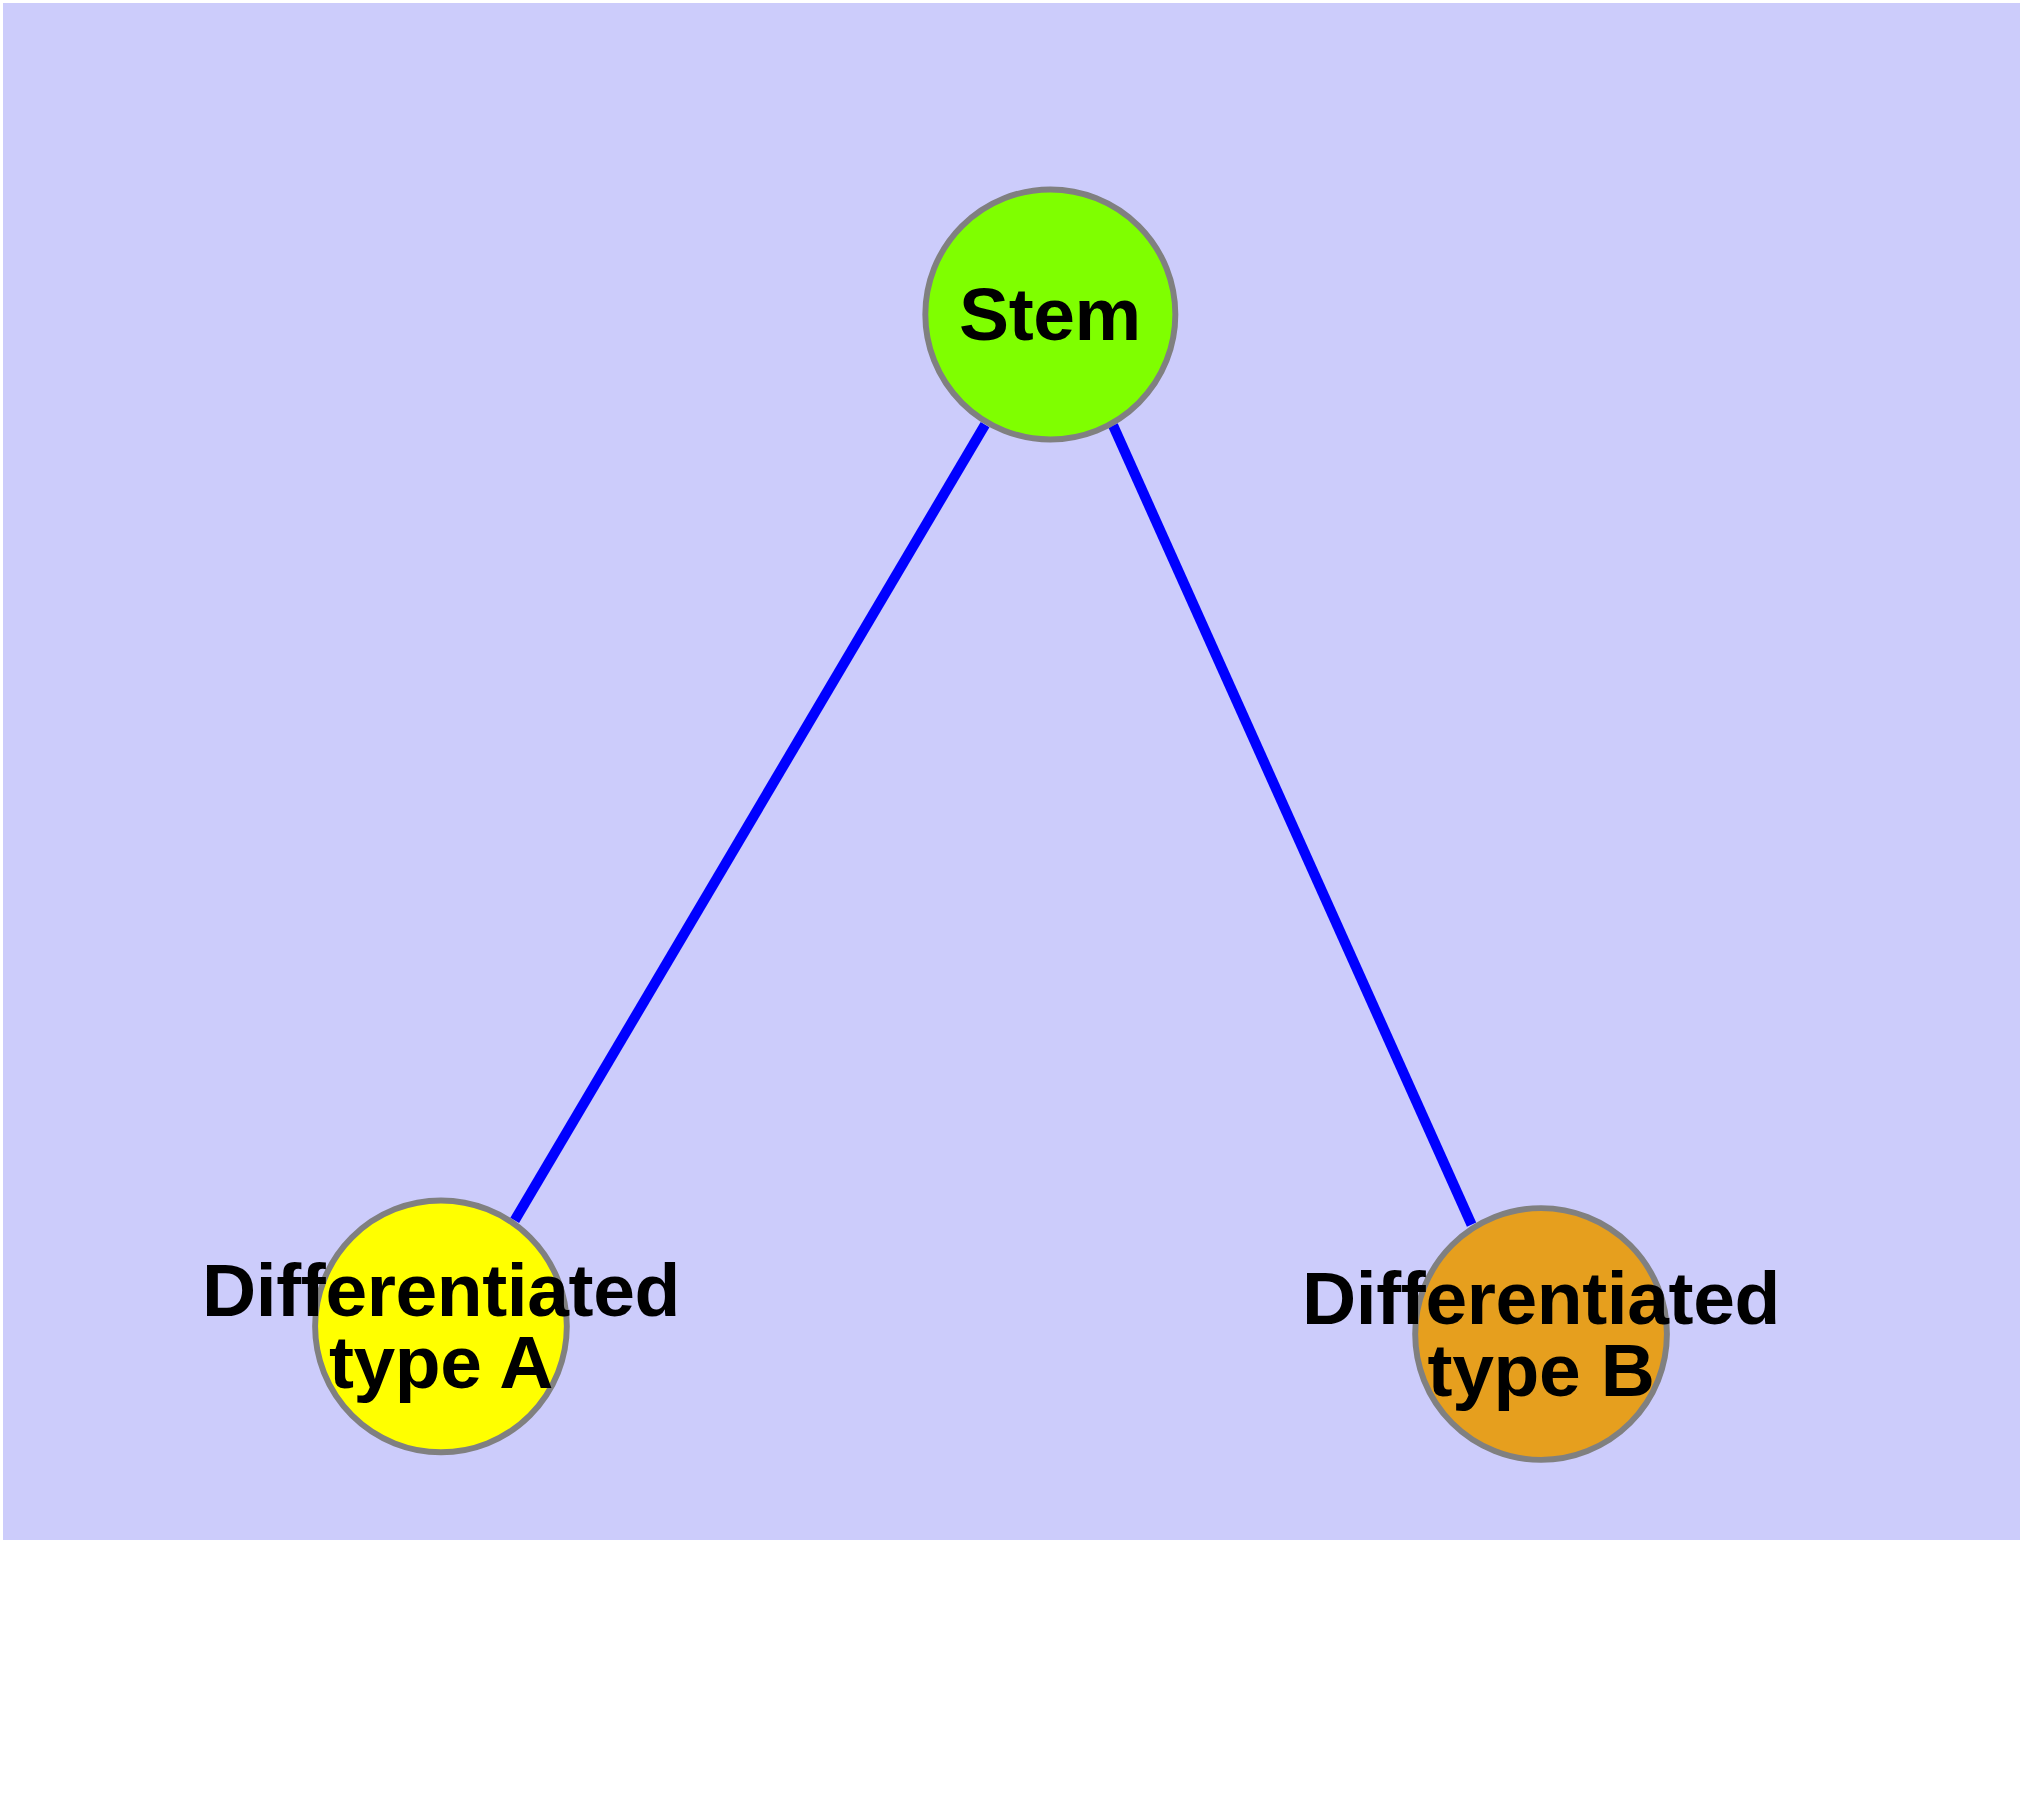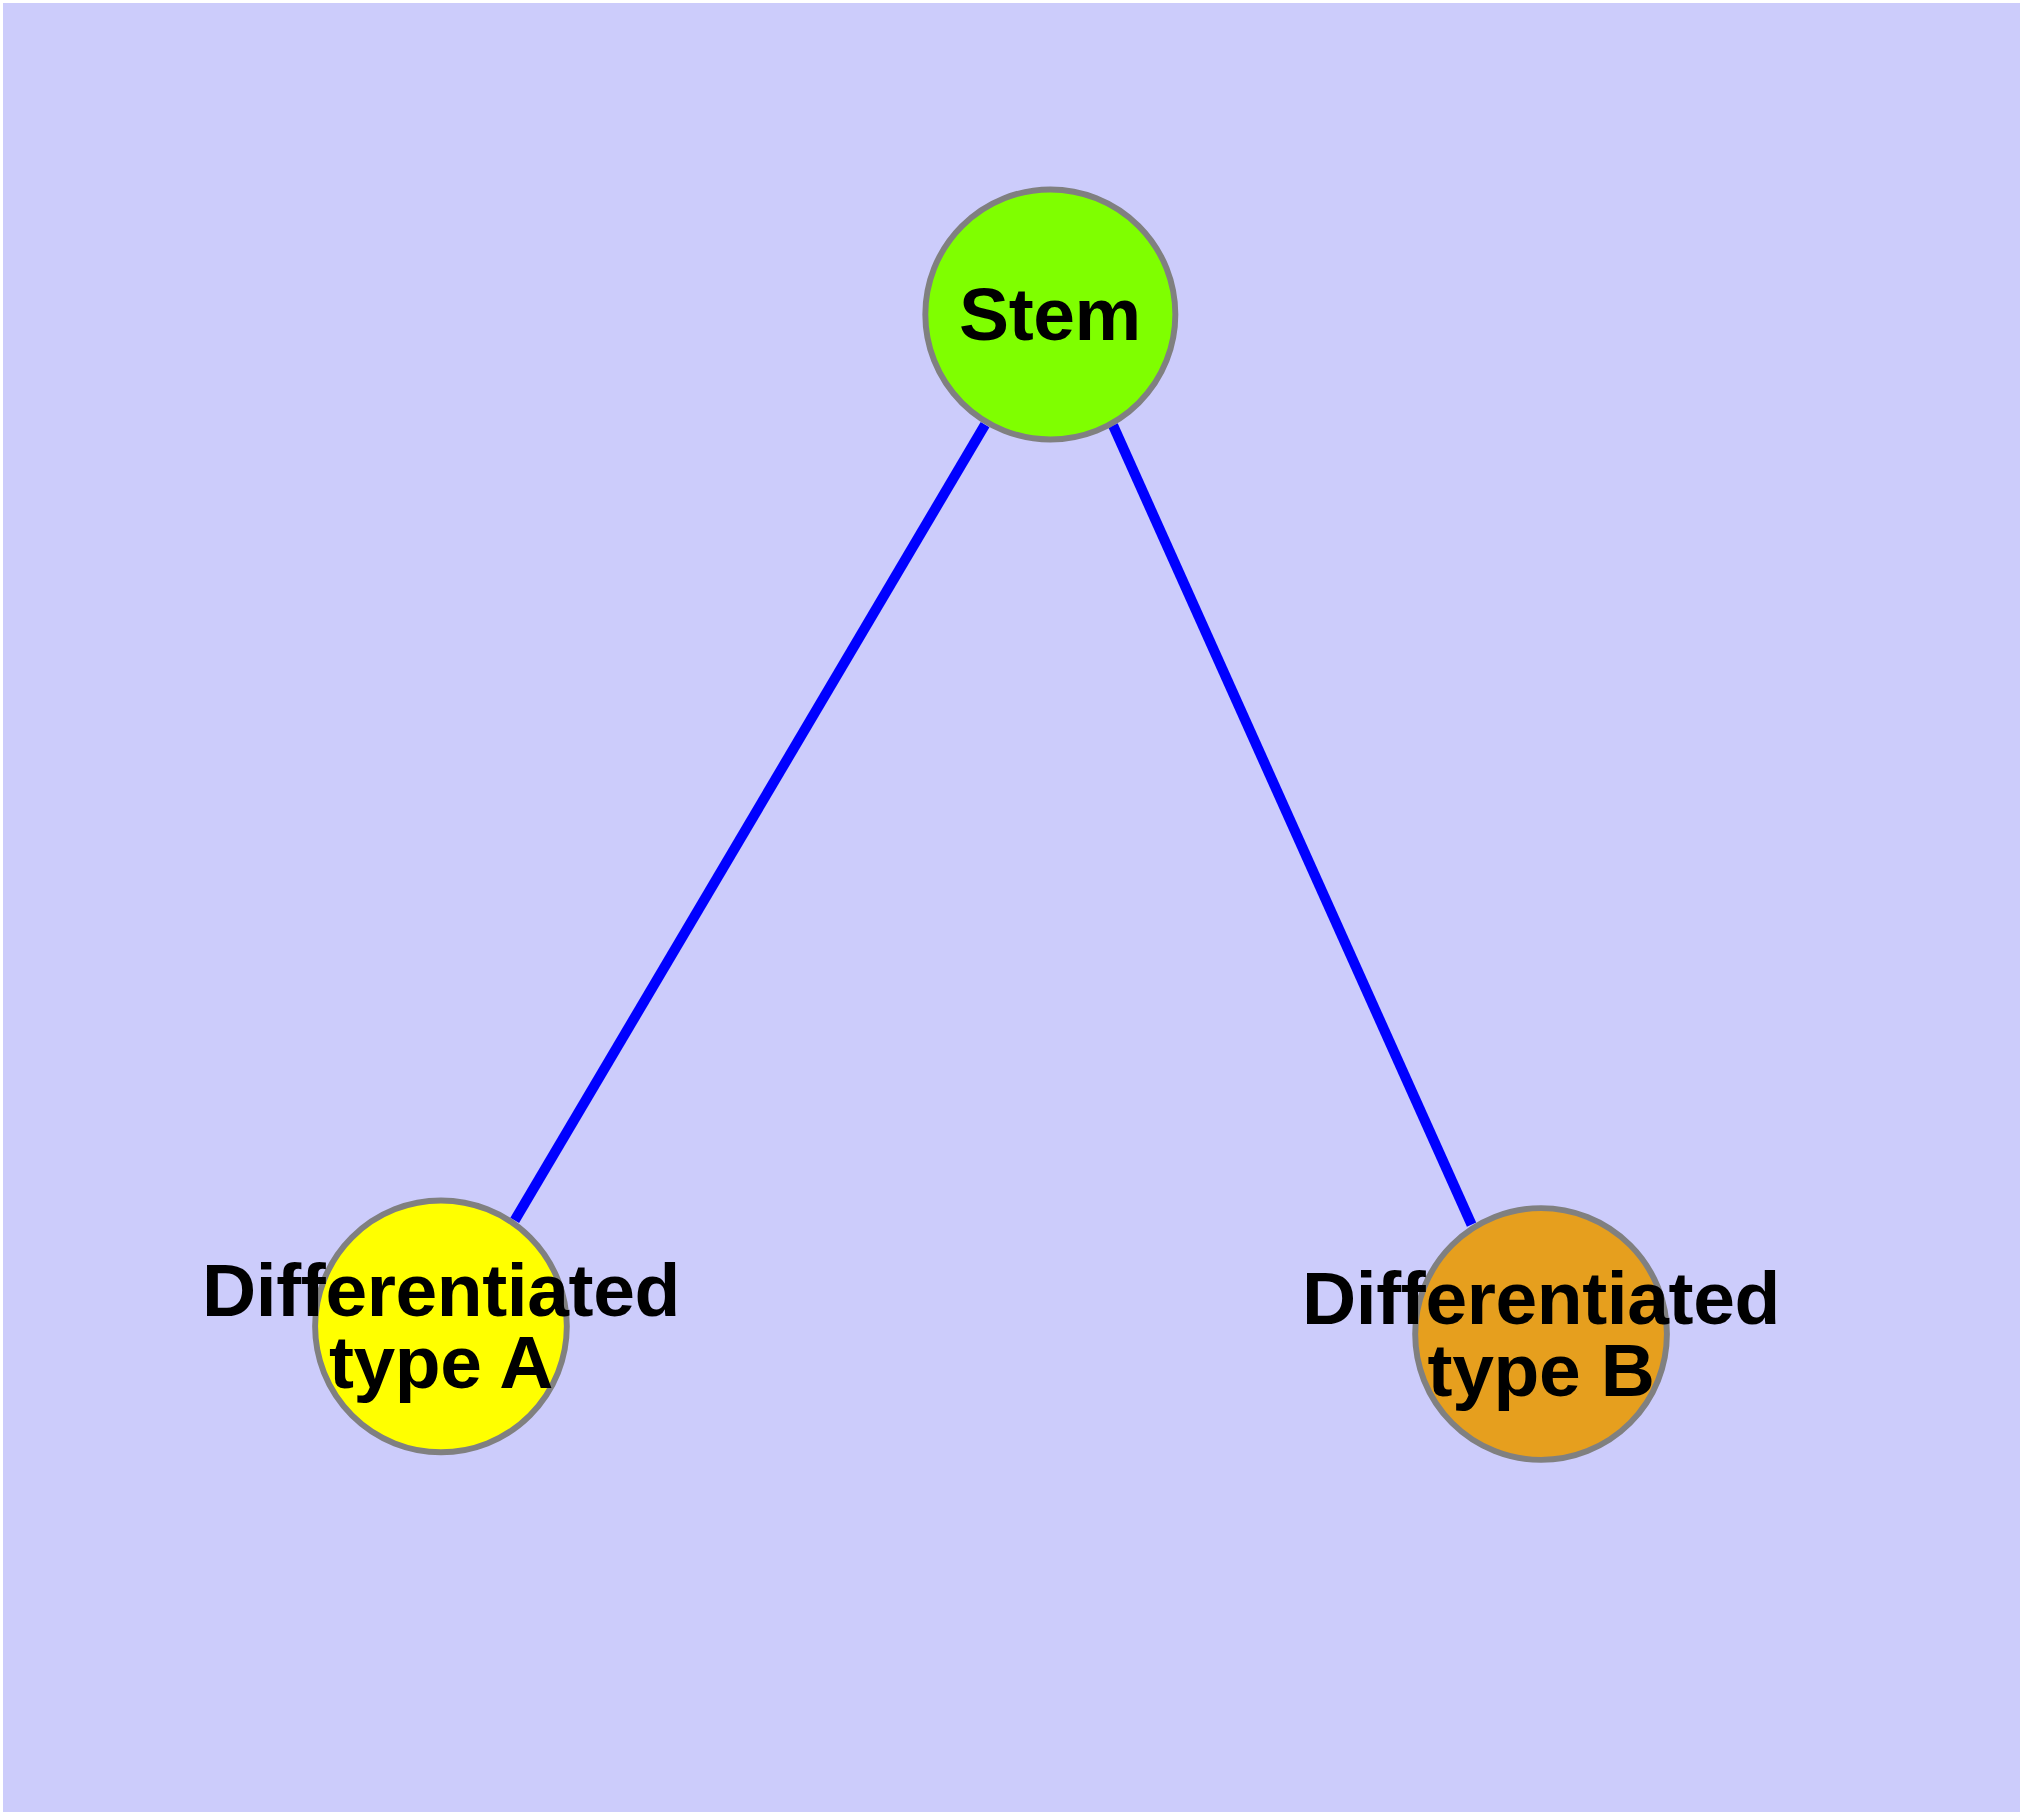--- a/index.html
+++ b/index.html
@@ -4,21 +4,21 @@
 <title>Cell lineage diagram</title>
 <style>
   html, body {
     margin: 0;
     padding: 0;
     background: #ffffff;
   }
   #canvas {
     position: relative;
     width: 2021px;
-    height: 1812px;
+    height: 1540px;
     overflow: hidden;
     background: #ffffff;
     font-family: "Liberation Sans", sans-serif;
   }
   #plot-bg {
     position: absolute;
     left: 3.4px;
     top: 3.4px;
     width: 2017px;
     height: 1809px;

